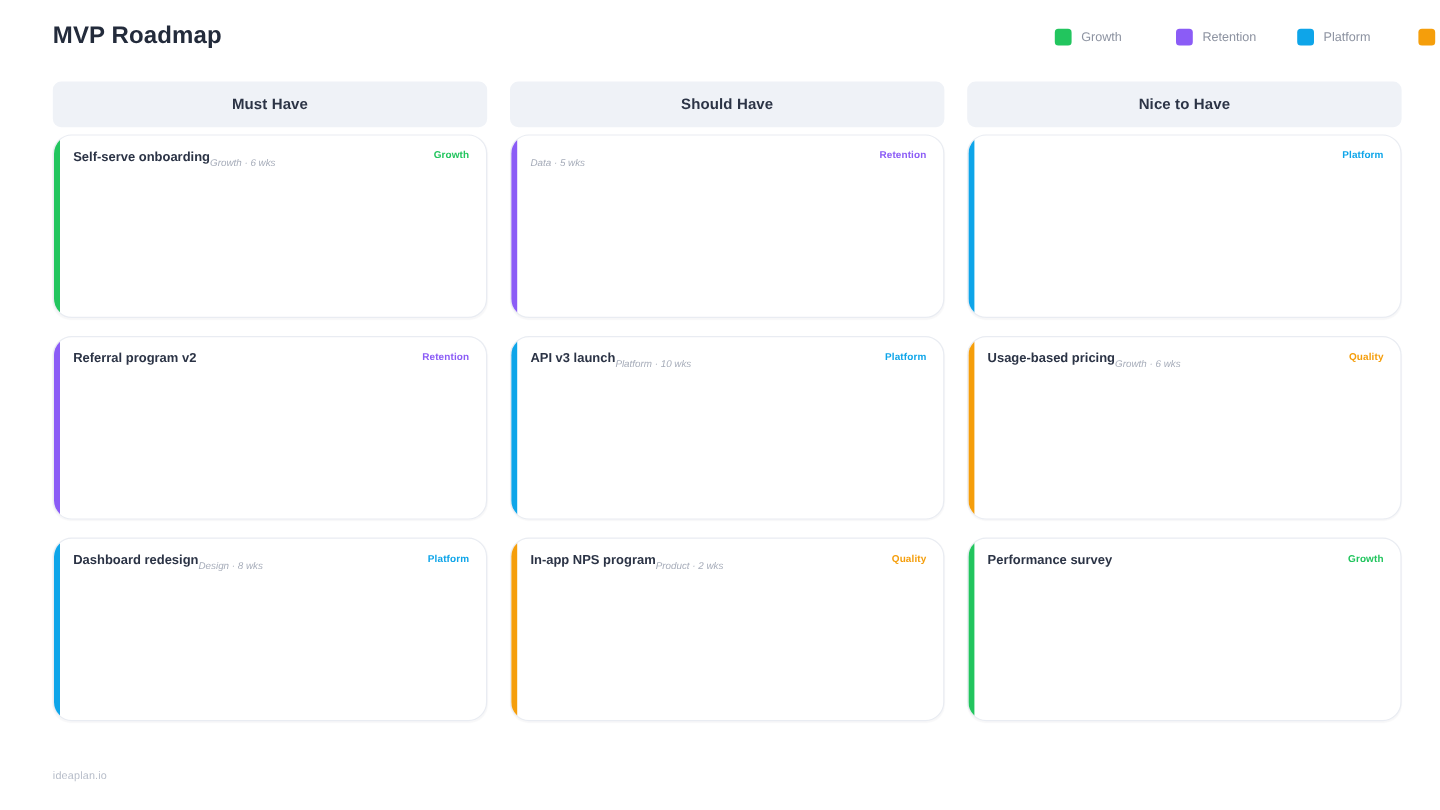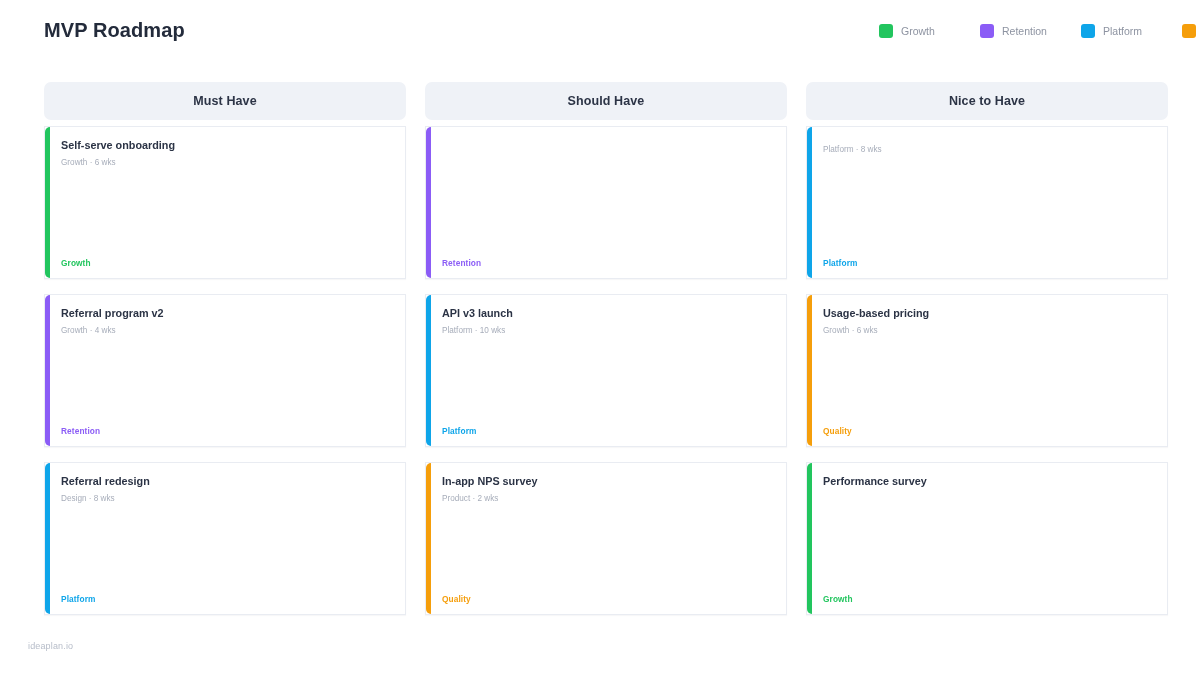--- a/index.html
+++ b/index.html
@@ -65,21 +65,21 @@
     font-size: 10.5px;
     color: #8d93a1;
     margin-left: 8px;
     line-height: 1;
   }
 
   
   .board {
     display: flex;
     gap: 19px;
-    margin-top: 24px;
+    margin-top: 10px;
   }
 
   .column {
     width: 362px;
     flex: 0 0 362px;
   }
 
   .column-header {
     height: 38px;
     background: #eff2f7;
@@ -93,25 +93,25 @@
     letter-spacing: 0.1px;
   }
 
   .cards { margin-top: 6px; }
 
   .card {
     position: relative;
     height: 153px;
     background: #ffffff;
     border: 1px solid #e9ecf2;
-    border-radius: 0;
+    border-radius: 16px;
     margin-bottom: 15px;
     padding: 12px 14px 11px 16px;
     display: flex;
-    flex-direction: column;
+    flex-direction: row;
     box-shadow: 0 1px 1px rgba(24,32,51,0.035);
     overflow: hidden;
   }
 
   .card-accent {
     position: absolute;
     left: 0;
     top: 0;
     bottom: 0;
     width: 5px;
@@ -123,35 +123,36 @@
     font-weight: bold;
     color: #2b3345;
     line-height: 1.25;
   }
 
   .card-meta {
     font-size: 8.2px;
     color: #a7adba;
     margin-top: 6px;
     line-height: 1.3;
+    font-style: italic;
   }
 
   .card-spacer { flex: 1 1 auto; }
 
   .card-tag {
     font-size: 8.3px;
     font-weight: bold;
     line-height: 1;
     letter-spacing: 0.1px;
   }
 
   
   .footer {
     position: absolute;
-    left: 28px;
+    left: 44px;
     top: 641px;
     font-size: 9px;
     color: #b7bdc9;
     letter-spacing: 0.15px;
   }
 </style>
 </head>
 <body>
 
 <div id="app">
@@ -184,63 +185,62 @@
           <div class="card">
             <div class="card-accent" style="background: rgb(34, 197, 94);"></div>
             <div class="card-title">Self-serve onboarding</div>
             <div class="card-meta">Growth · 6 wks</div>
             <div class="card-spacer"></div>
             <div class="card-tag" style="color: rgb(34, 197, 94);">Growth</div>
           </div>
           <div class="card">
             <div class="card-accent" style="background: rgb(139, 92, 246);"></div>
             <div class="card-title">Referral program v2</div>
-            <div class="card-meta">Growth · 4 wks</div>
             <div class="card-spacer"></div>
             <div class="card-tag" style="color: rgb(139, 92, 246);">Retention</div>
           </div>
           <div class="card">
             <div class="card-accent" style="background: rgb(14, 165, 233);"></div>
-            <div class="card-title">Referral redesign</div>
+            <div class="card-title">Dashboard redesign</div>
             <div class="card-meta">Design · 8 wks</div>
             <div class="card-spacer"></div>
             <div class="card-tag" style="color: rgb(14, 165, 233);">Platform</div>
           </div>
         </div>
       </div>
       <div class="column">
         <div class="column-header">Should Have</div>
         <div class="cards">
           <div class="card">
             <div class="card-accent" style="background: rgb(139, 92, 246);"></div>
+            <div class="card-meta">Data · 5 wks</div>
             <div class="card-spacer"></div>
             <div class="card-tag" style="color: rgb(139, 92, 246);">Retention</div>
           </div>
           <div class="card">
             <div class="card-accent" style="background: rgb(14, 165, 233);"></div>
             <div class="card-title">API v3 launch</div>
             <div class="card-meta">Platform · 10 wks</div>
             <div class="card-spacer"></div>
             <div class="card-tag" style="color: rgb(14, 165, 233);">Platform</div>
           </div>
           <div class="card">
             <div class="card-accent" style="background: rgb(245, 158, 11);"></div>
-            <div class="card-title">In-app NPS survey</div>
+            <div class="card-title">In-app NPS program</div>
             <div class="card-meta">Product · 2 wks</div>
             <div class="card-spacer"></div>
             <div class="card-tag" style="color: rgb(245, 158, 11);">Quality</div>
           </div>
         </div>
       </div>
       <div class="column">
         <div class="column-header">Nice to Have</div>
         <div class="cards">
           <div class="card">
             <div class="card-accent" style="background: rgb(14, 165, 233);"></div>
-            <div class="card-meta">Platform · 8 wks</div>
             <div class="card-spacer"></div>
             <div class="card-tag" style="color: rgb(14, 165, 233);">Platform</div>
           </div>
           <div class="card">
             <div class="card-accent" style="background: rgb(245, 158, 11);"></div>
             <div class="card-title">Usage-based pricing</div>
             <div class="card-meta">Growth · 6 wks</div>
             <div class="card-spacer"></div>
             <div class="card-tag" style="color: rgb(245, 158, 11);">Quality</div>
           </div>

